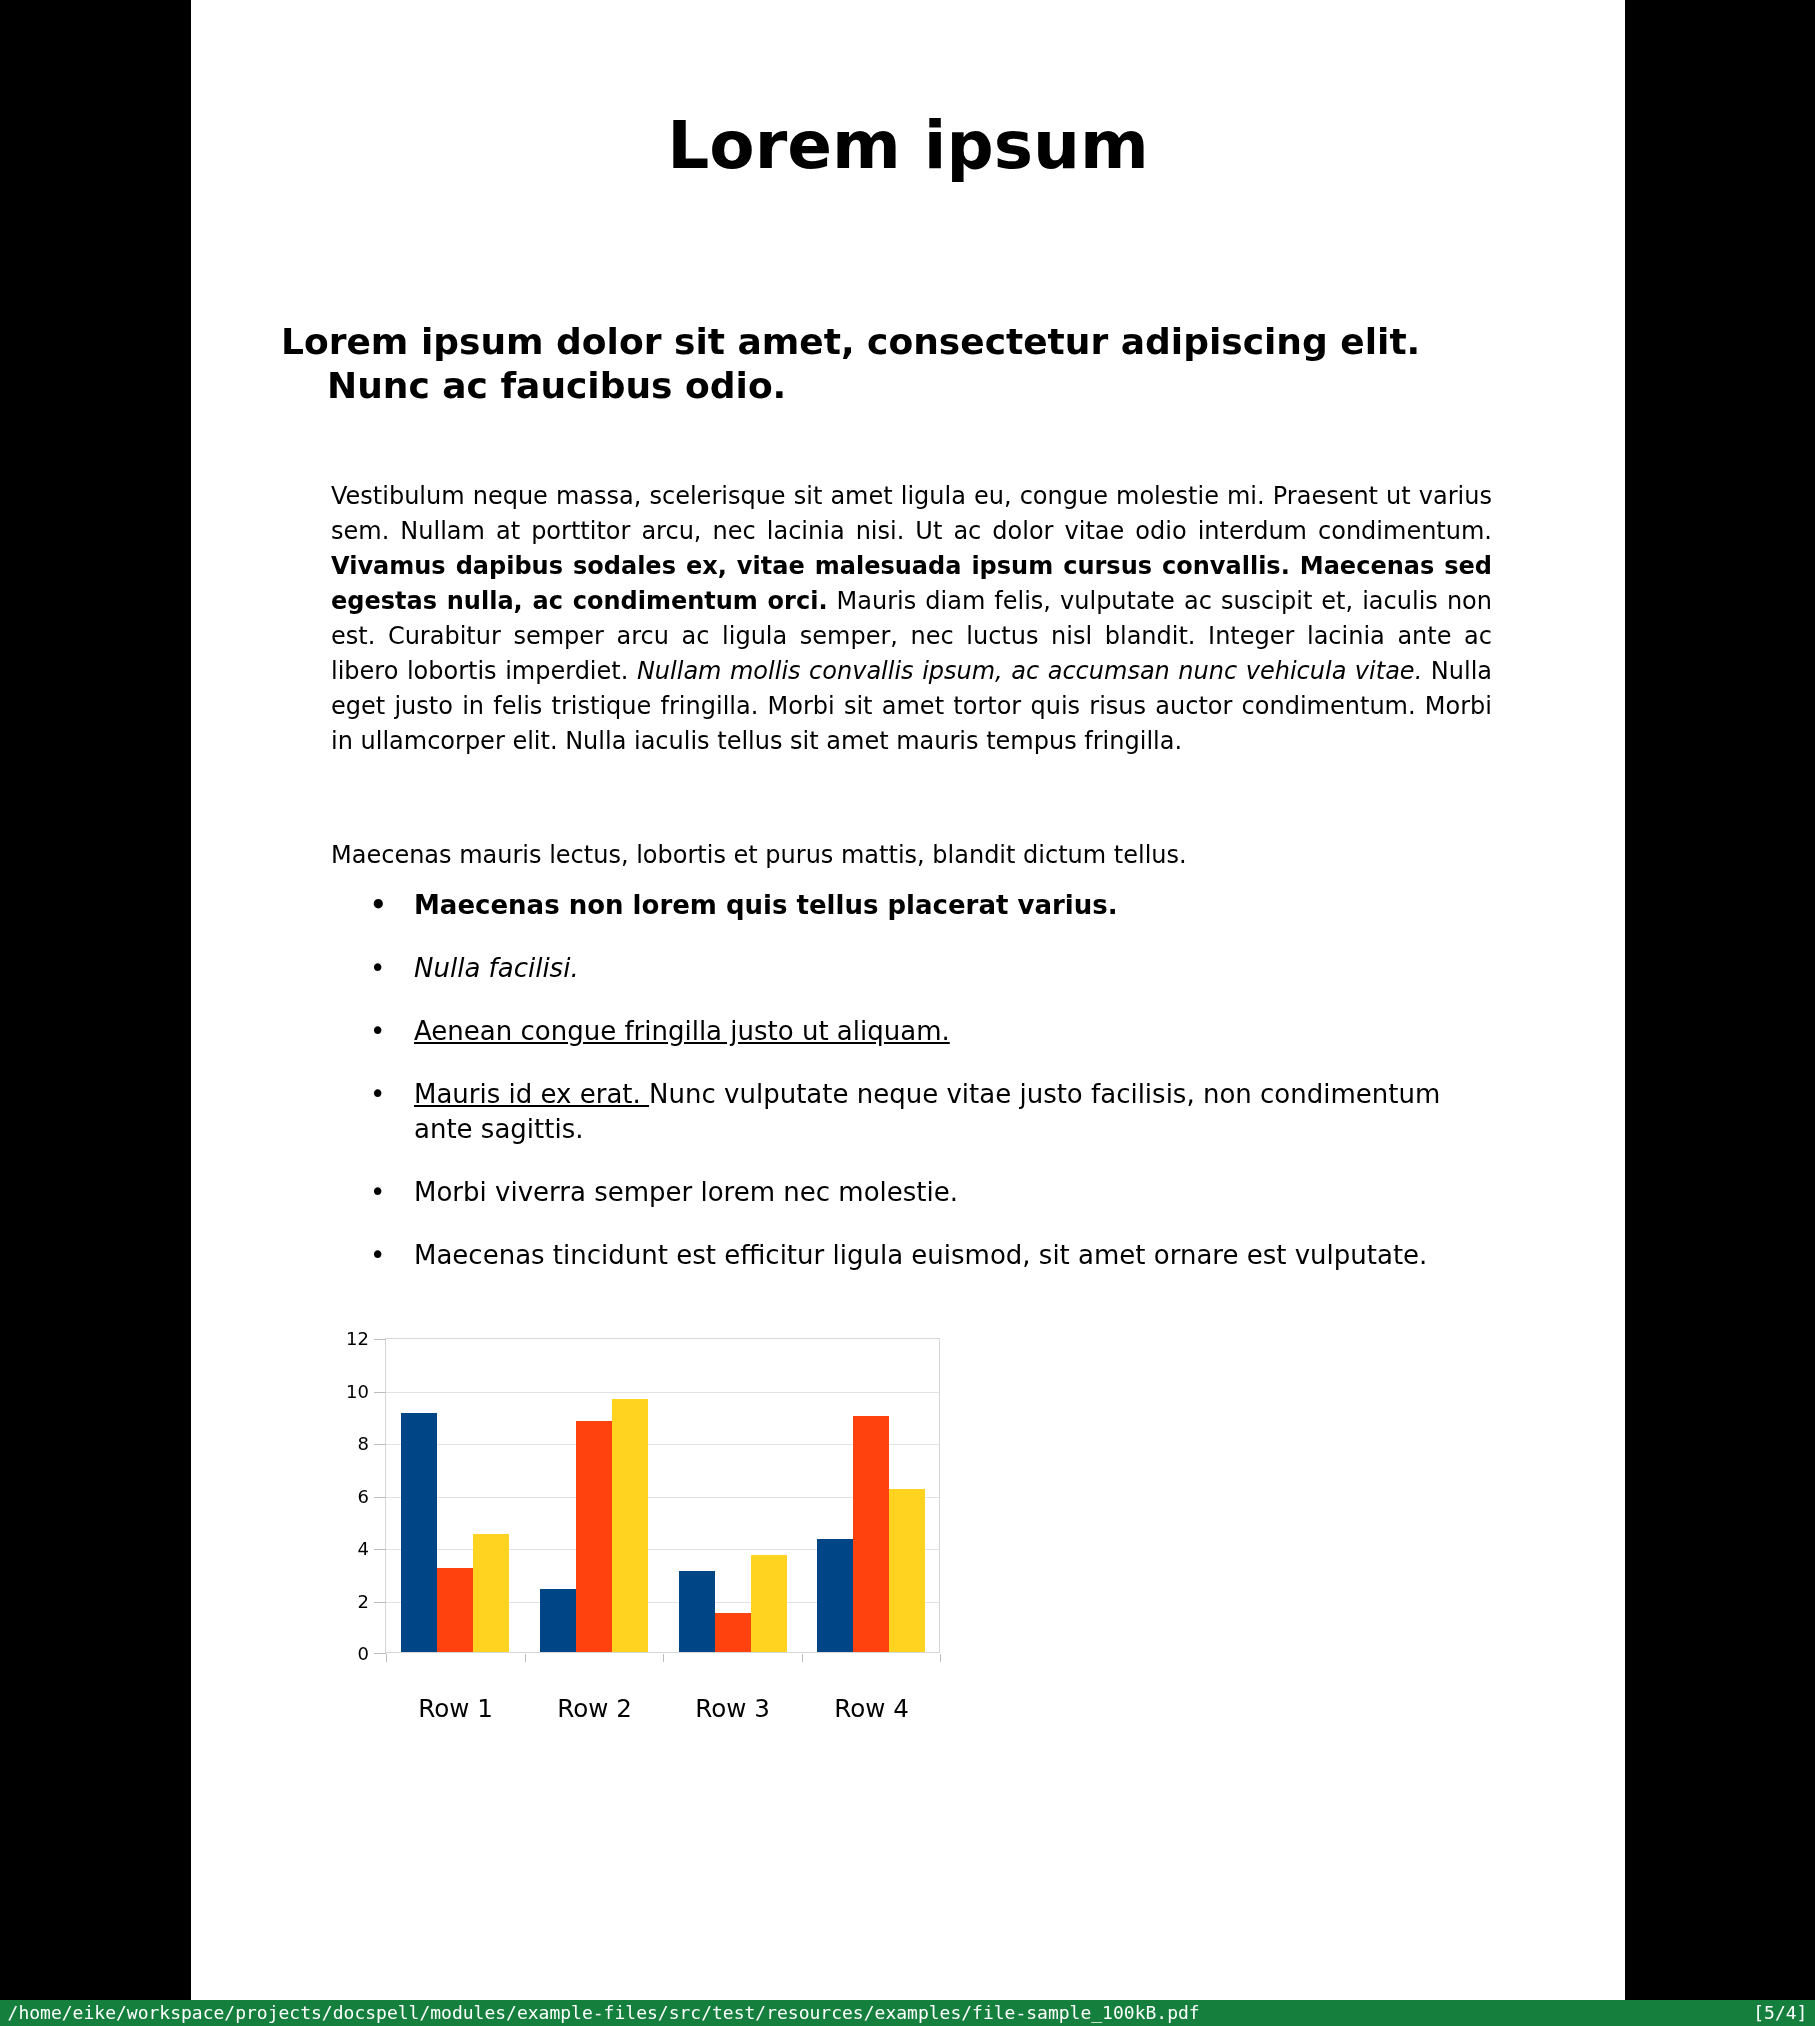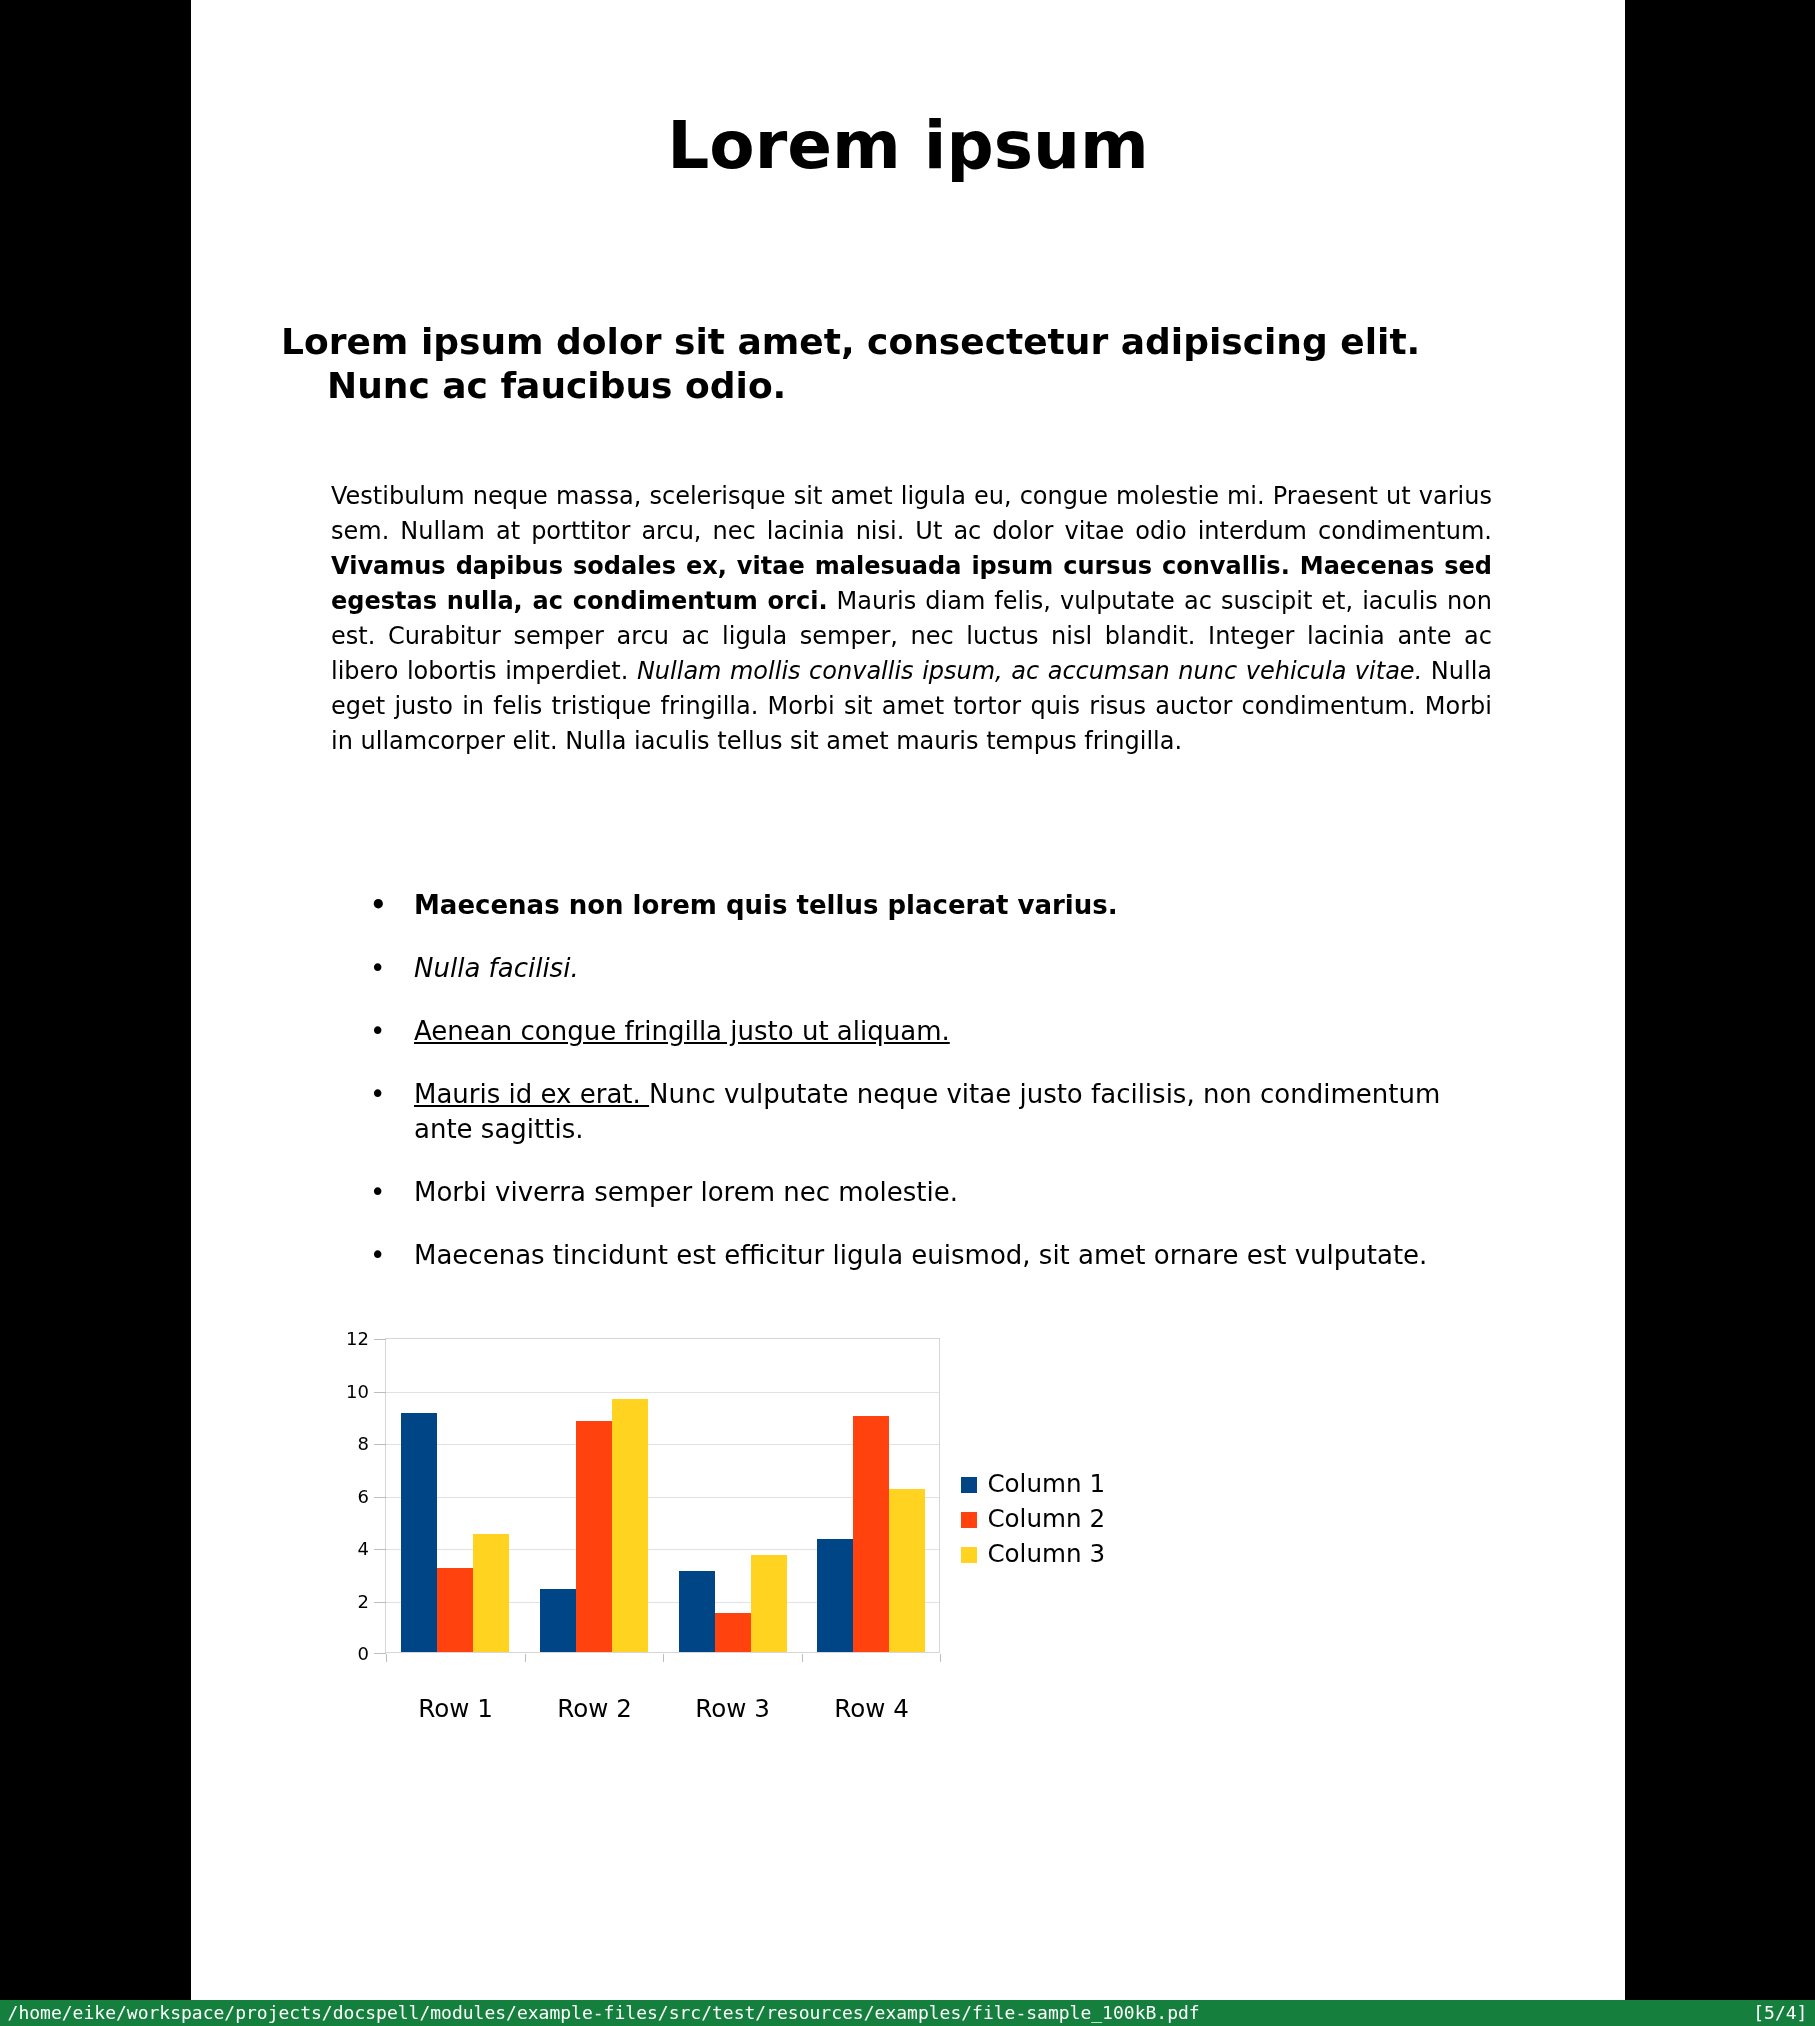--- a/index.html
+++ b/index.html
@@ -74,45 +74,32 @@
 
   <h1 class="doc-title">Lorem ipsum</h1>
 
   <h2 class="doc-heading">
     <span class="hline hline1">Lorem ipsum dolor sit amet, consectetur adipiscing elit.</span>
     <span class="hline">Nunc ac faucibus odio.</span>
   </h2>
 
   <p class="para para-lead"><span>Vestibulum neque massa, scelerisque sit amet ligula eu, congue molestie mi. Praesent ut varius sem. Nullam at porttitor arcu, nec lacinia nisi. Ut ac dolor vitae odio interdum condimentum. </span><span class="b">Vivamus dapibus sodales ex, vitae malesuada ipsum cursus convallis. Maecenas sed egestas nulla, ac condimentum orci.</span><span> Mauris diam felis, vulputate ac suscipit et, iaculis non est. Curabitur semper arcu ac ligula semper, nec luctus nisl blandit. Integer lacinia ante ac libero lobortis imperdiet. </span><span class="i">Nullam mollis convallis ipsum, ac accumsan nunc vehicula vitae.</span><span> Nulla eget justo in felis tristique fringilla. Morbi sit amet tortor quis risus auctor condimentum. Morbi in ullamcorper elit. Nulla iaculis tellus sit amet mauris tempus fringilla.</span></p>
 
+  <p class="para para-second">Maecenas mauris lectus, lobortis et purus mattis, blandit dictum tellus.</p>
 
   <ul class="bullets" id="bullet-list">
       <li class="bold"><span>Maecenas non lorem quis tellus placerat varius.</span></li>
       <li class="italic"><span>Nulla facilisi.</span></li>
       <li class="underline"><span>Aenean congue fringilla justo ut aliquam. </span></li>
       <li class="mixed"><span class="u">Mauris id ex erat. </span><span>Nunc vulputate neque vitae justo facilisis, non condimentum ante sagittis.</span></li>
       <li class="normal"><span>Morbi viverra semper lorem nec molestie.</span></li>
       <li class="normal"><span>Maecenas tincidunt est efficitur ligula euismod, sit amet ornare est vulputate.</span></li>
     </ul>
 
   <div class="chart-plot" id="chart-plot">
-    <div class="legend" id="chart-legend">
-        <div class="legend-row">
-          <span class="legend-swatch" style="background: rgb(0, 69, 134);"></span>
-          <span class="legend-label">Column 1</span>
-        </div>
-        <div class="legend-row">
-          <span class="legend-swatch" style="background: rgb(255, 66, 14);"></span>
-          <span class="legend-label">Column 2</span>
-        </div>
-        <div class="legend-row">
-          <span class="legend-swatch" style="background: rgb(255, 211, 32);"></span>
-          <span class="legend-label">Column 3</span>
-        </div>
-      </div>
   <div class="ytick" style="top: 314px;"></div>
       <div class="ylabel" style="top: 315px;">0</div>
       <div class="gridline" style="top: 263px;"></div>
       <div class="ytick" style="top: 263px;"></div>
       <div class="ylabel" style="top: 263px;">2</div>
       <div class="gridline" style="top: 210px;"></div>
       <div class="ytick" style="top: 210px;"></div>
       <div class="ylabel" style="top: 210px;">4</div>
       <div class="gridline" style="top: 158px;"></div>
       <div class="ytick" style="top: 158px;"></div>

